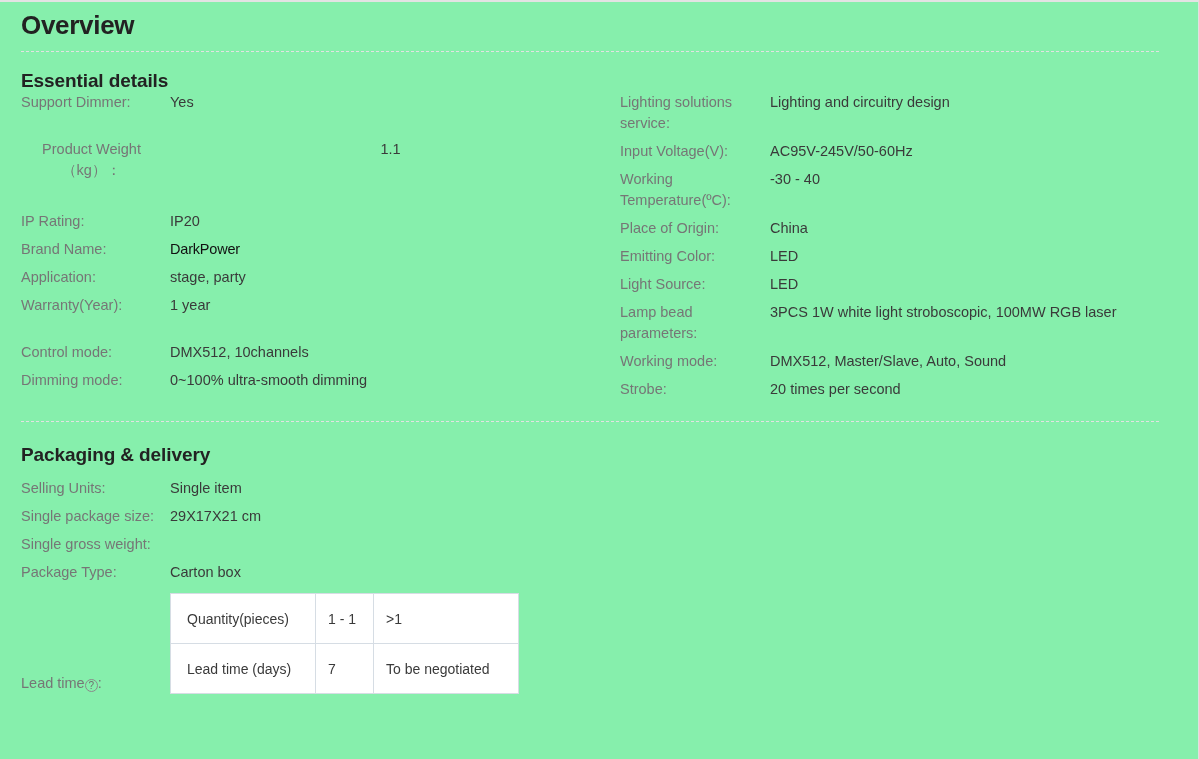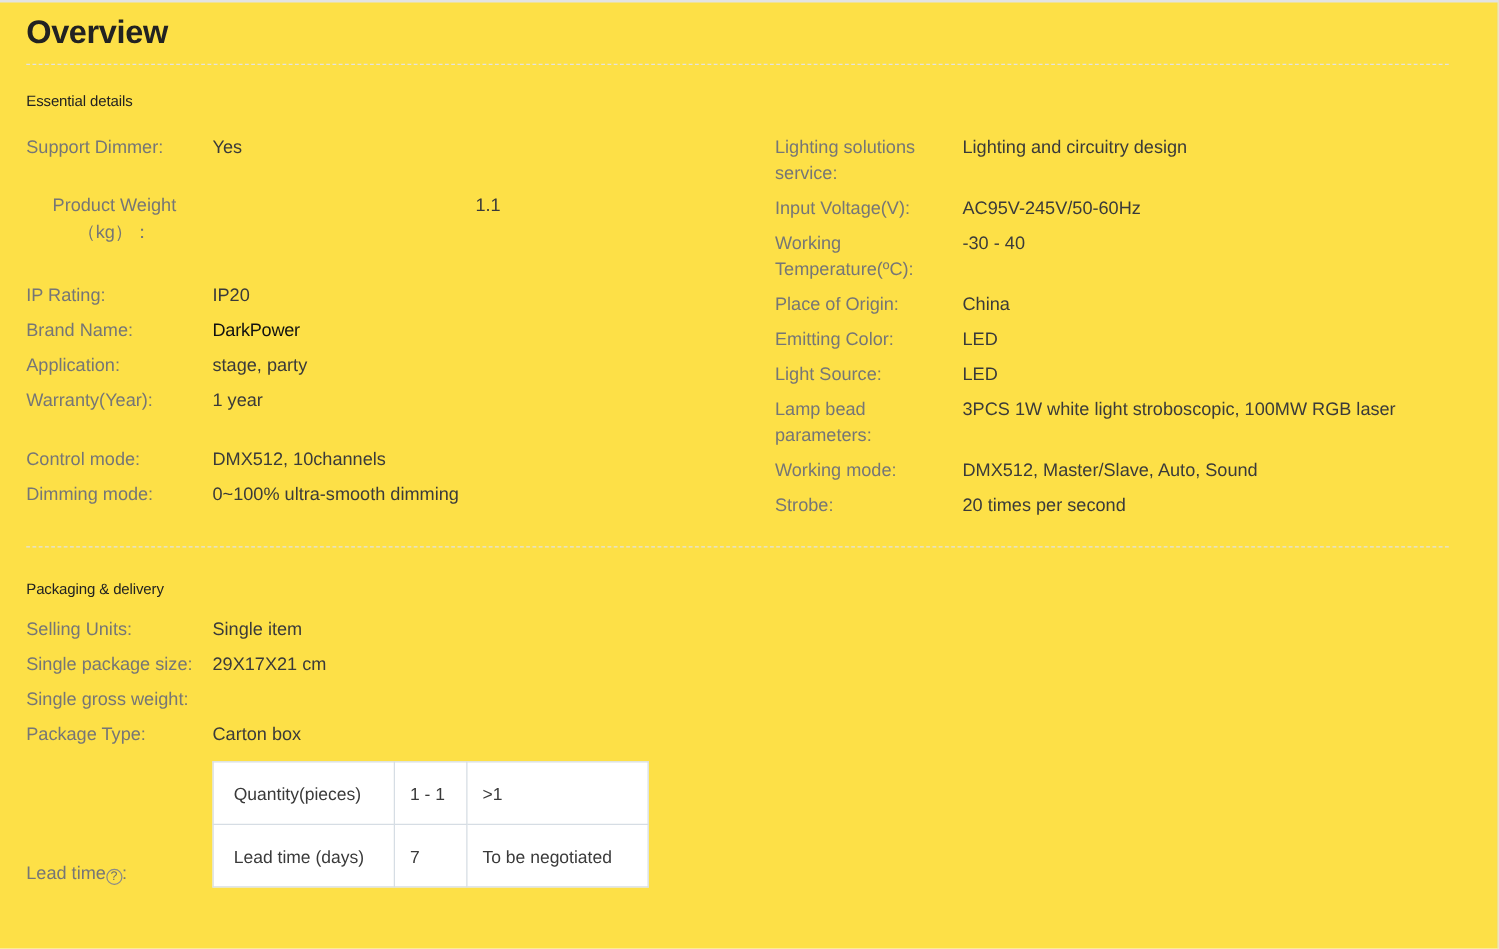--- a/index.html
+++ b/index.html
@@ -16,21 +16,21 @@
     overflow: hidden;
     position: relative;
   }
 
   
   .page-frame {
     position: absolute;
     left: 0; top: 0;
     width: 1199px;
     height: 759px;
-    background: #fde047;
+    background: #86efac;
     border-top: 2px solid #e3e3e3;
     border-right: 1px solid #e0e0e0;
   }
   .page-frame::after {
     content: "";
     position: absolute;
     right: -19px;
     top: -2px;
     width: 18px;
     height: 761px;
@@ -57,32 +57,32 @@
 
   .hr-dashed {
     border: 0;
     border-top: 1px dashed #e2e2e2;
     margin: 9px 0 0 0;
     height: 0;
   }
 
   
   .section-heading {
-    font-size: 12px;
-    font-weight: normal;
+    font-size: 19px;
+    font-weight: bold;
     color: #222222;
     margin: 0;
     line-height: 22px;
     letter-spacing: -0.1px;
   }
 
   
   .spec-columns {
     position: relative;
-    margin-top: 16px;
+    margin-top: 0;
     height: 320px;
   }
   .spec-col {
     position: absolute;
     top: 0;
   }
   .spec-col.left  { left: 0;   width: 590px; }
   .spec-col.right { left: 599px; width: 560px; }
 
   .spec-row {

